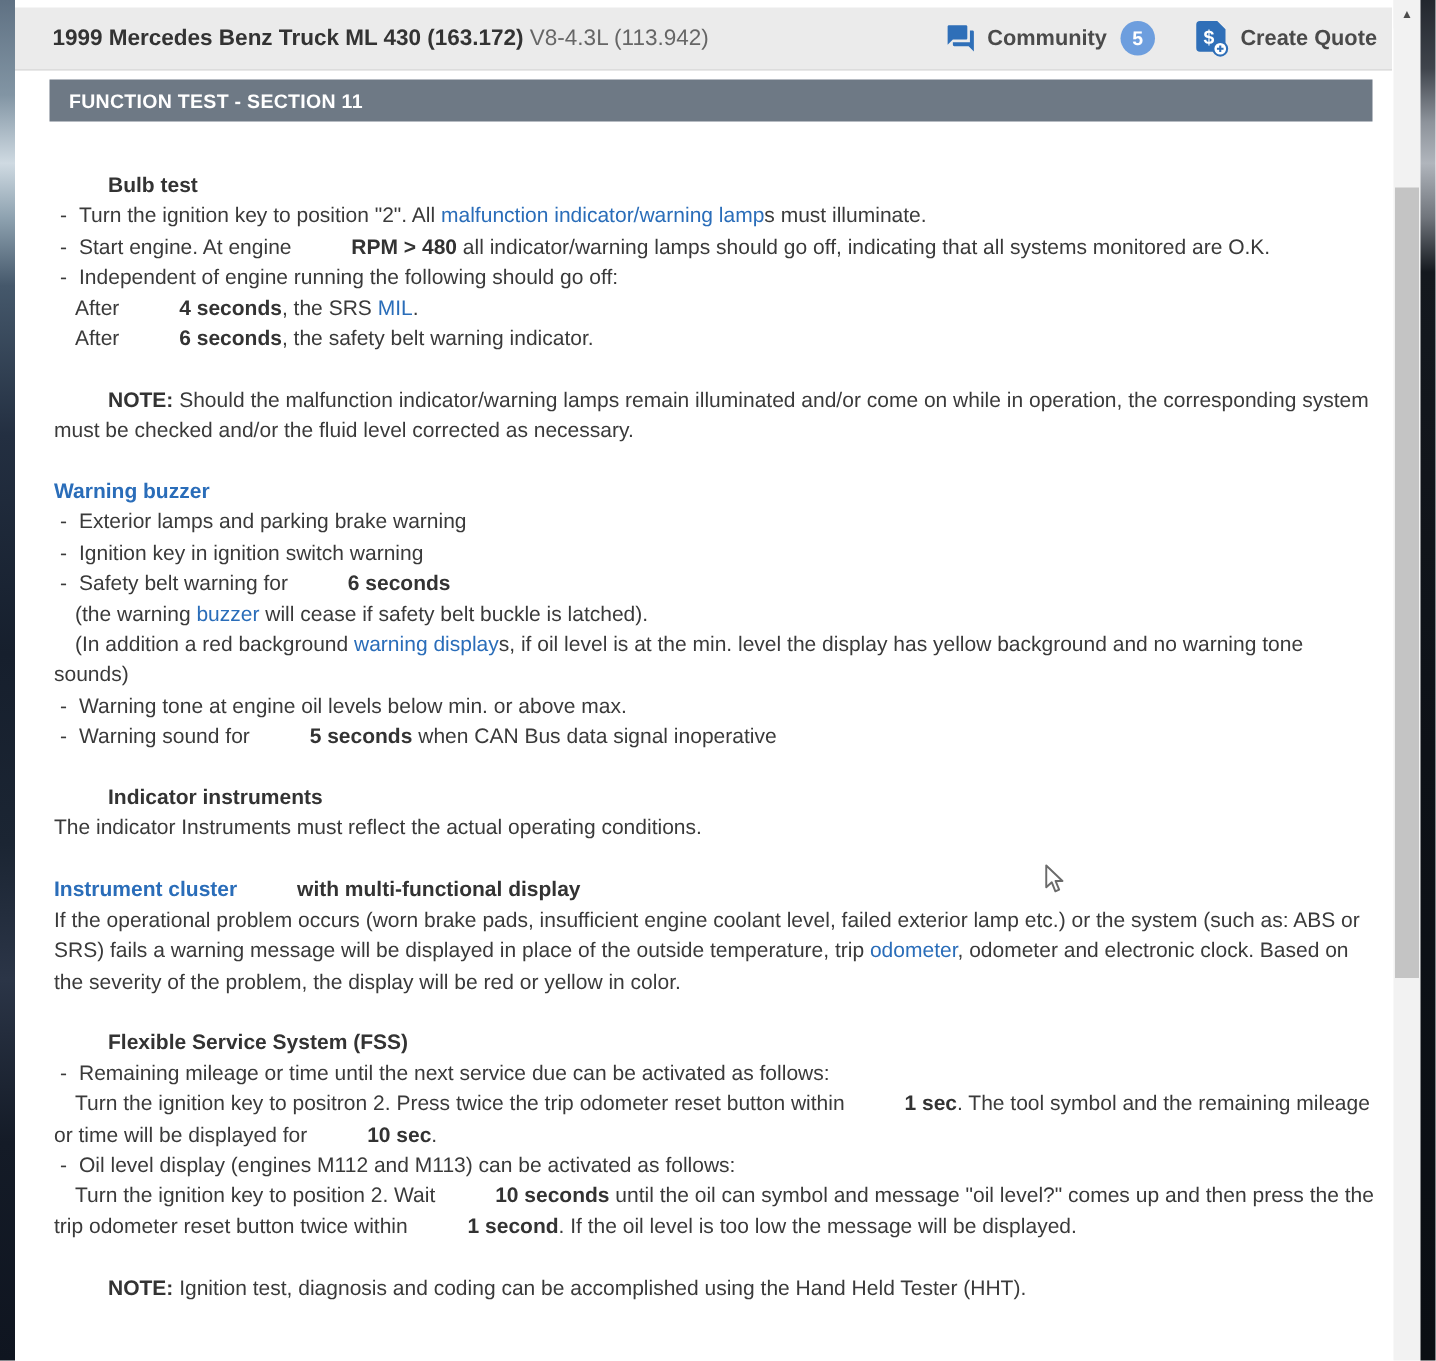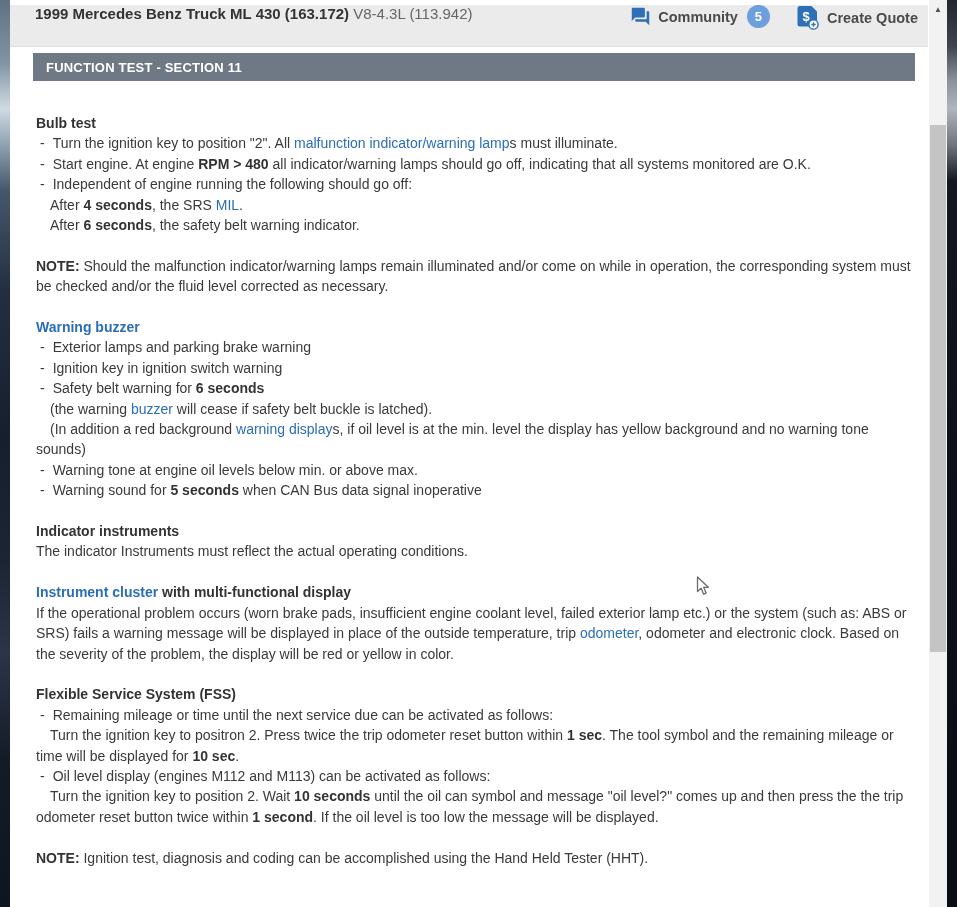--- a/index.html
+++ b/index.html
@@ -21,21 +21,21 @@
       #14181e 20%, #0d1117 55%, #0a0e13 100%);
   }
   
   .main{
     position:absolute;left:10px;top:0;width:918px;height:907px;
     background:#fff;
   }
   .app-header{
     position:absolute;left:0;top:5px;width:100%;height:42px;
     background:var(--header-bg);
-    display:flex;align-items:flex-start;box-sizing:border-box;
+    display:flex;align-items:center;box-sizing:border-box;
     padding:0 10px 0 25px;border-bottom:1px solid #dcdcdc;
   }
   .title{font-size:15px;color:#333;white-space:nowrap;}
   .title .t-bold{font-weight:bold;}
   .title .t-reg{font-weight:normal;color:#666;}
   .header-spacer{flex:1;}
   .hdr-btn{
     display:flex;align-items:center;gap:7px;border:none;background:transparent;
     font-family:inherit;font-size:14.5px;font-weight:bold;color:#4a4a4a;
     cursor:pointer;padding:0;margin-left:26px;white-space:nowrap;
@@ -54,21 +54,21 @@
   
   .content{
     position:absolute;left:26px;top:113px;width:881px;
     font-size:14px;color:#3a3a3a;
   }
   .blk{line-height:20.4px;min-height:20.4px;}
   .blk.spacer{height:20.4px;}
   .blk.bullet{text-indent:4px;}
   .blk.bullet .dash{margin-right:8px;}
   .blk.indent{text-indent:14px;}
-  .run-b{font-weight:bold;color:#333;}
+  .run-b{font-weight:bold;color:#333;margin-left:36px;}
   a.run-l,a.run-lb{color:var(--link);text-decoration:none;cursor:pointer;}
   a.run-lb{font-weight:bold;margin-top:13px;}
   
   .scrollbar{
     position:absolute;left:929px;top:0;width:18px;height:907px;background:#f2f2f2;
   }
   .scroll-up{
     position:absolute;left:0;top:0;width:18px;height:19px;background:#f2f2f2;
     display:flex;align-items:center;justify-content:center;
     font-size:8px;color:#4d4d4d;cursor:pointer;border:none;padding:0;

